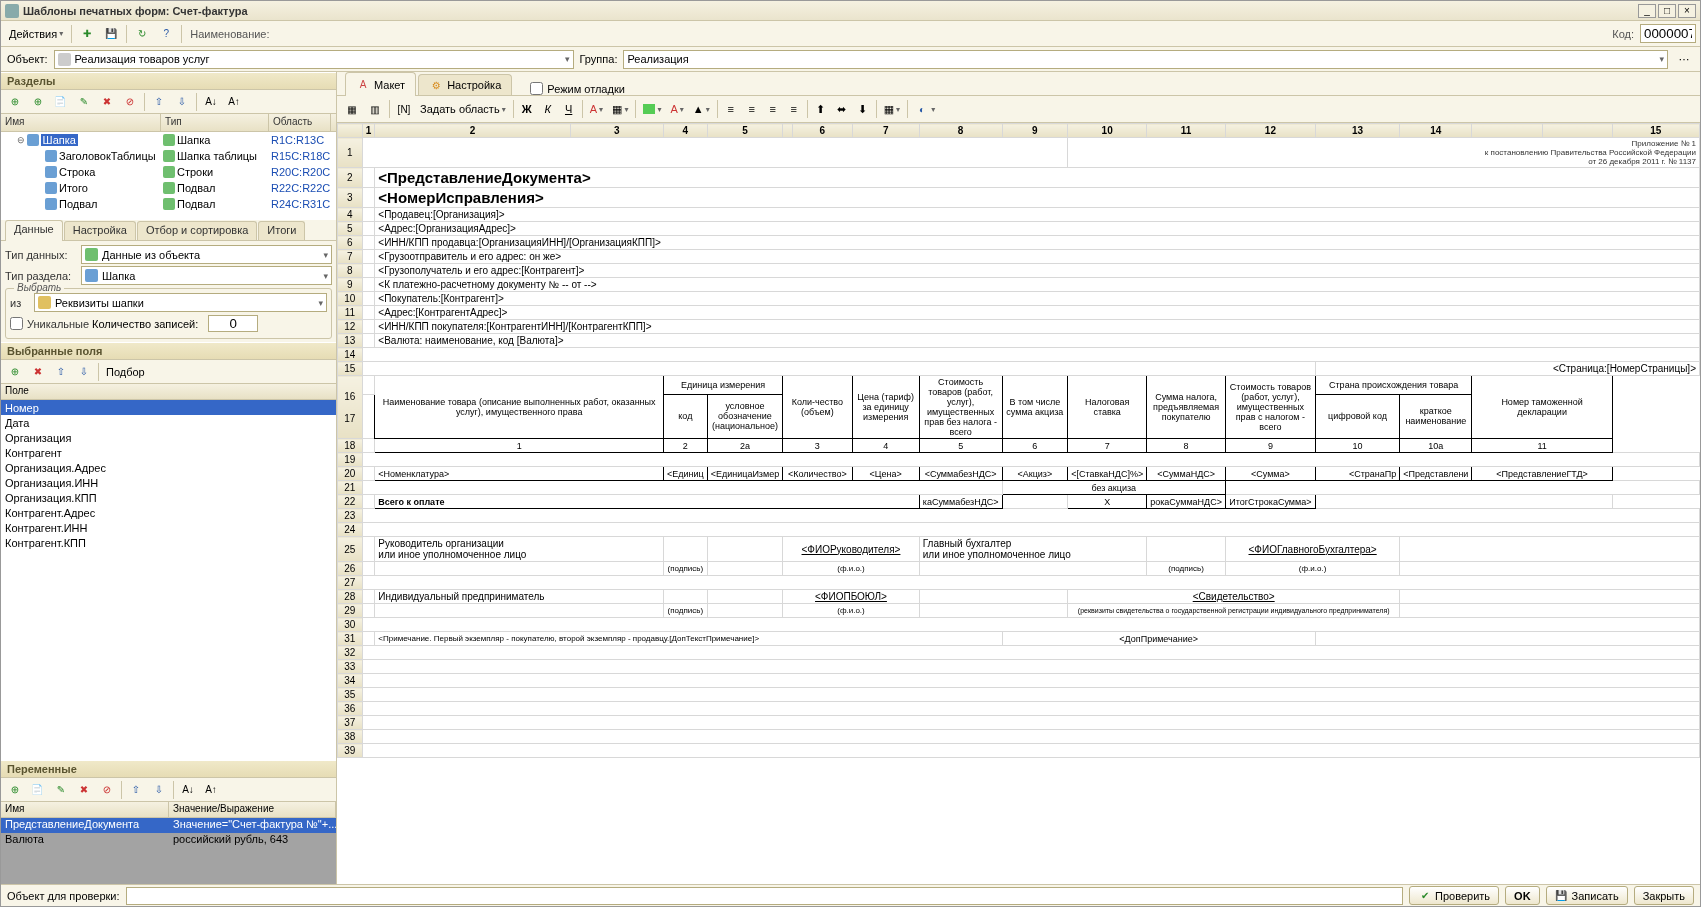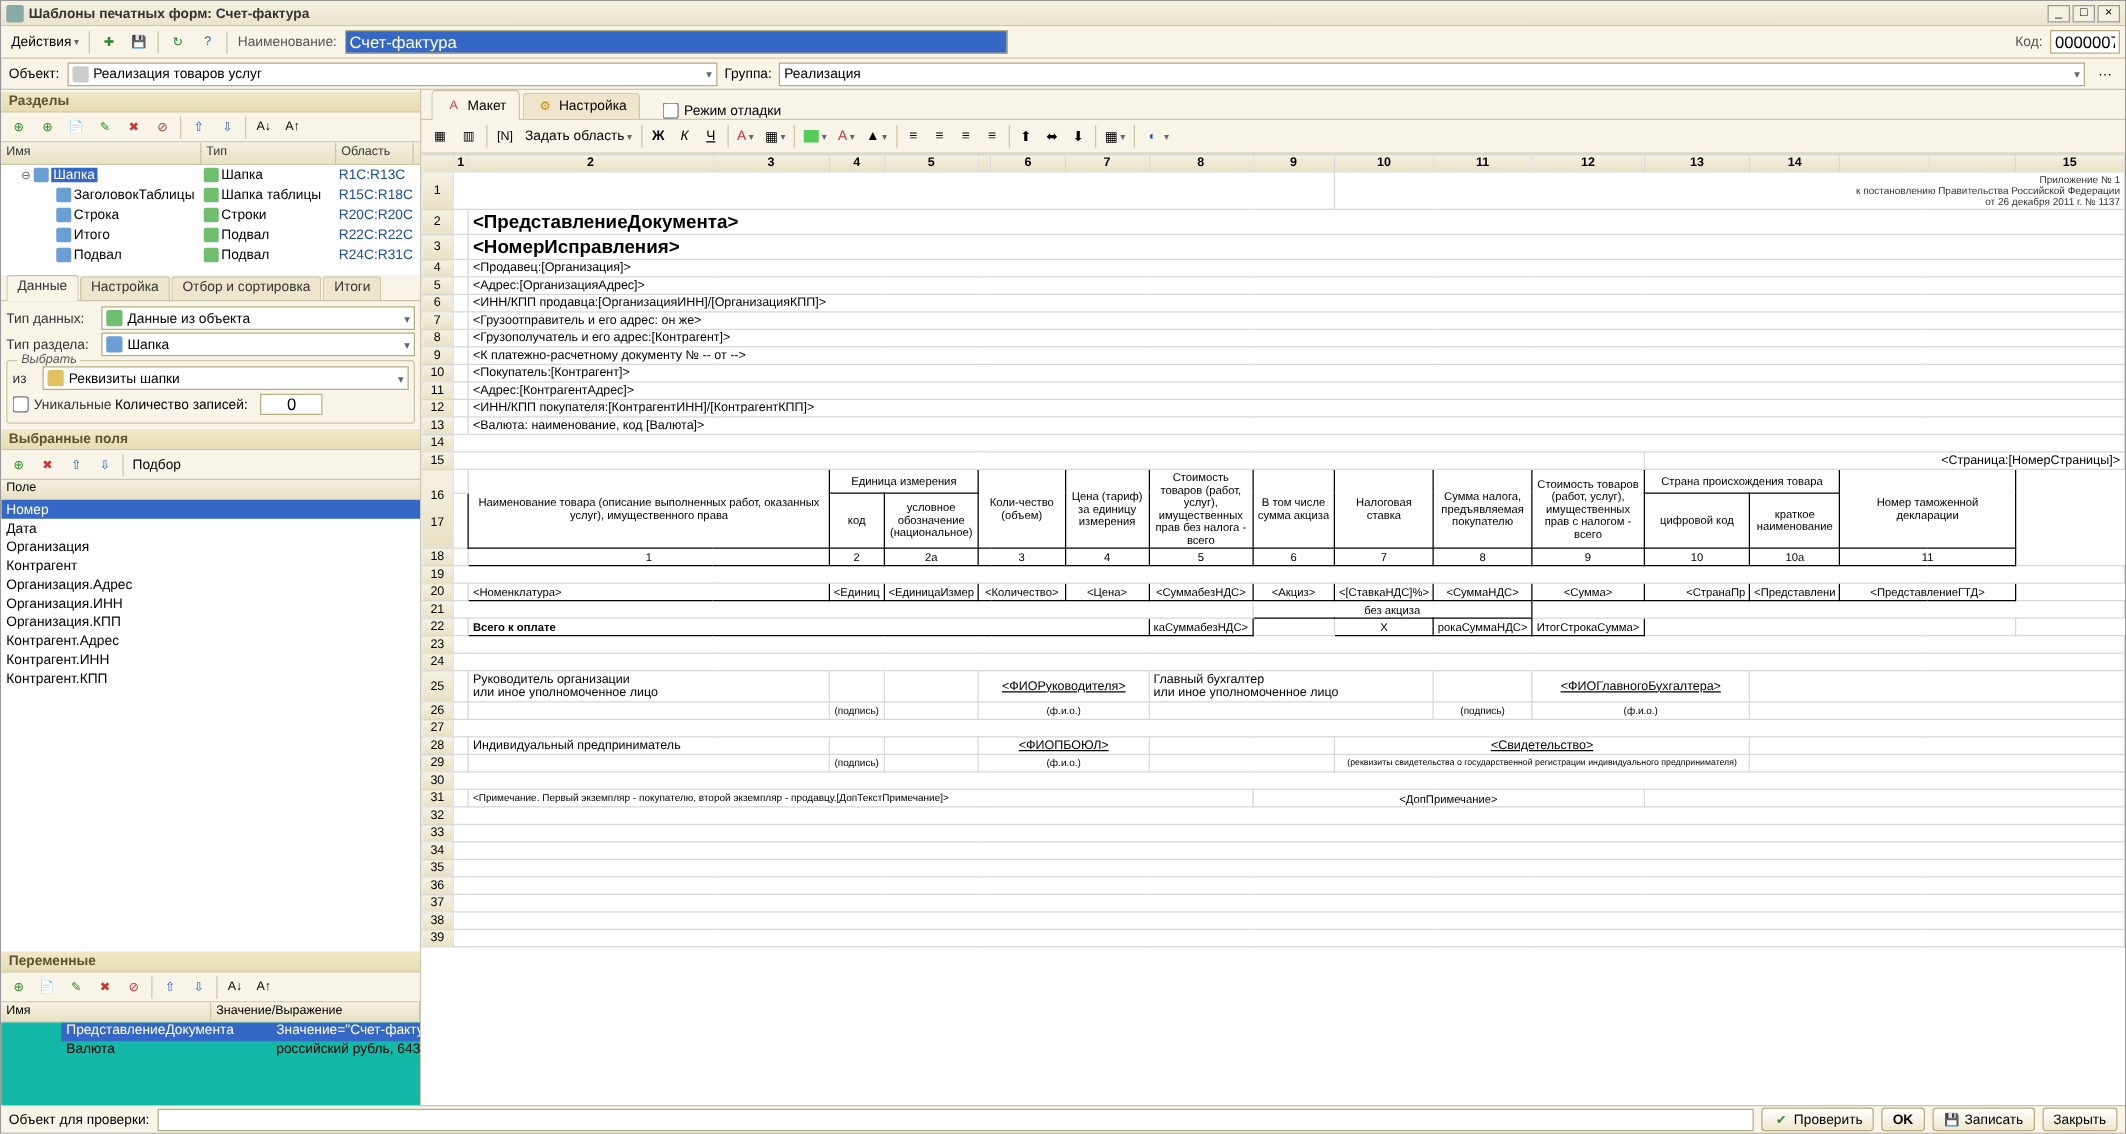--- a/index.html
+++ b/index.html
@@ -71,21 +71,21 @@
 
 
 .fieldlist { flex: 1; background: #fff; overflow: auto; }
 .fieldlist-hdr { height: 16px; background: linear-gradient(#f5f1e1,#e8e1c5); padding: 1px 4px; border-bottom: 1px solid #ccc5a8; font-size: 10px; }
 .fieldrow { height: 15px; padding: 0 4px; display: flex; align-items: center; cursor: pointer; }
 .fieldrow.sel { background: #3567c7; color: #fff; }
 
 
 .var-hdr { height: 16px; display: flex; background: linear-gradient(#f5f1e1,#e8e1c5); border-bottom: 1px solid #ccc5a8; }
 .var-hdr > div { border-right: 1px solid #ccc5a8; padding: 1px 4px; font-size: 10px; }
-.var-body { height: 66px; background: #14b8a6; overflow: auto; padding-left: 48px; }
+.var-body { height: 66px; background: #a3a3a3; overflow: auto; }
 .var-row { display: flex; height: 15px; }
 .var-row > div { padding: 0 4px; overflow: hidden; white-space: nowrap; }
 .var-row.sel { background: #3567c7; color: #fff; }
 .vc1 { width: 168px; } .vc2 { flex: 1; }
 
 
 .right-tabs { height: 24px; display: flex; align-items: flex-end; padding-left: 8px; gap: 2px; border-bottom: 1px solid #ccc5a8; }
 .rtab { height: 21px; border: 1px solid #ccc5a8; border-bottom: none; border-radius: 4px 4px 0 0; padding: 3px 10px; background: #ede6cc; cursor: pointer; display: flex; align-items: center; gap: 4px; }
 .rtab.active { background: #f8f5e8; margin-bottom: -1px; height: 24px; }
 .rchk { margin-left: 16px; display: flex; align-items: center; gap: 4px; }
@@ -141,21 +141,20 @@
       </div>
     <div class="tb-sep"></div>
     <div class="tb-btn">
         <span class="isq igreen">↻</span>
       </div>
     <div class="tb-btn">
         <span class="isq iblue">?</span>
       </div>
     <div class="tb-sep"></div>
     <span class="tb-label">Наименование:</span>
-    <input class="tb-input sel" style="width: 530px;" value="Счет-фактура">
     <div style="flex:1"></div>
     <span class="tb-label">Код:</span>
     <input class="tb-input" style="width: 56px; text-align: right;" value="0000007">
   </div>
 
   <div class="objbar">
     <span>Объект:</span>
     <div class="combo" style="max-width:520px">
         <span class="ci"></span>
         <span>Реализация товаров услуг</span>

